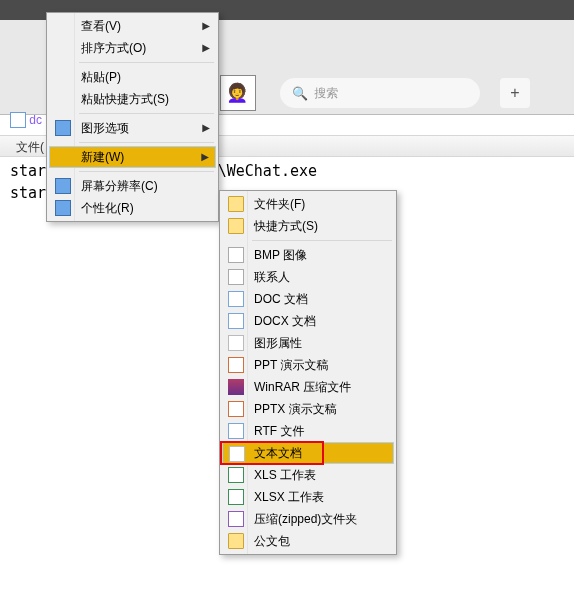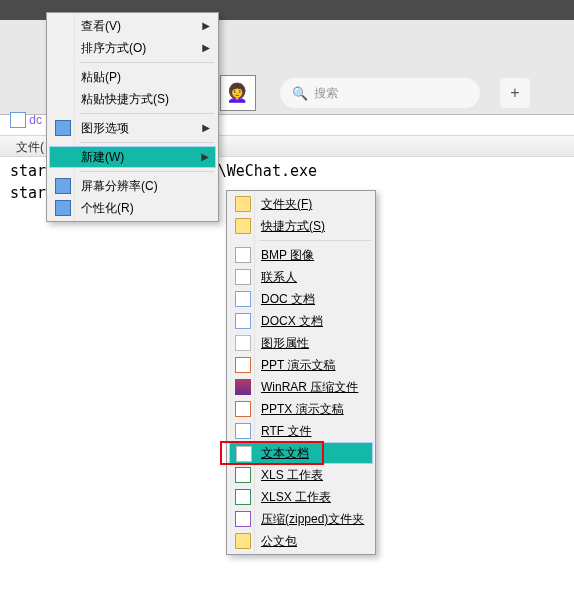--- a/index.html
+++ b/index.html
@@ -126,21 +126,21 @@
   .ctx-item {
     position: relative;
     height: 22px;
     line-height: 22px;
     padding-left: 32px;
     padding-right: 24px;
     white-space: nowrap;
     cursor: default;
   }
   .ctx-item.hover, .ctx-item:hover {
-    background: #14b8a6;
+    background: #eab308;
     border: 1px solid #aecff7;
     height: 22px;
     line-height: 20px;
     padding-left: 31px;
     padding-right: 23px;
   }
   .ctx-item .arrow {
     position: absolute;
     right: 6px;
     top: 0;
@@ -158,21 +158,21 @@
     justify-content: center;
     font-size: 12px;
   }
   .sep {
     height: 1px;
     background: #d7d7d7;
     margin: 3px 2px 3px 30px;
   }
 
   #menu1 { left: 46px; top: 12px; width: 173px; }
-  #menu2 { left: 226px; top: 190px; width: 150px; text-decoration: underline; }
+  #menu2 { left: 219px; top: 190px; width: 178px; }
 
   .highlight-box {
     position: absolute;
     border: 2px solid #e30613;
     pointer-events: none;
   }
 
   .ic-folder { background: #ffe28a; border: 1px solid #cba437; border-radius: 1px; }
   .ic-doc { background: #fff; border: 1px solid #7aa7d8; }
   .ic-img { background: #fff; border: 1px solid #aaa; }

